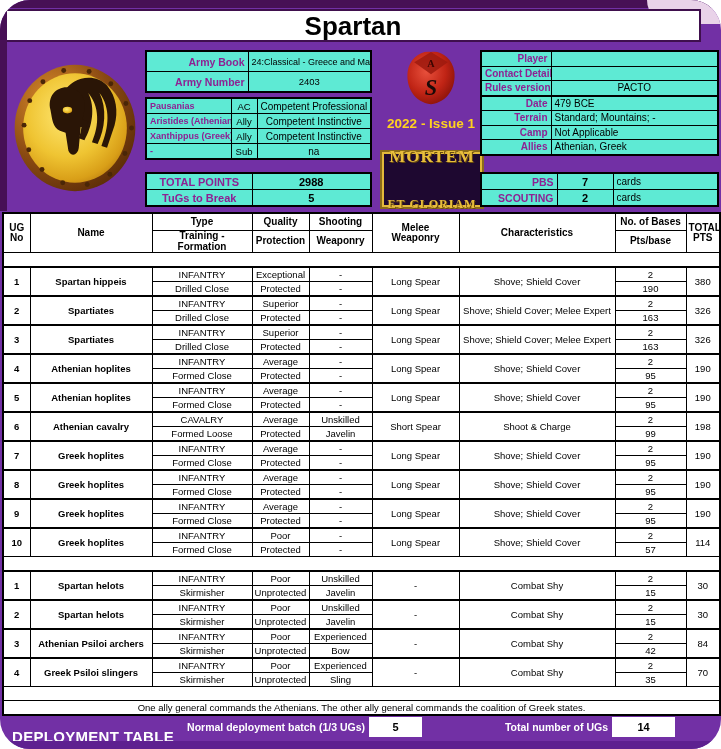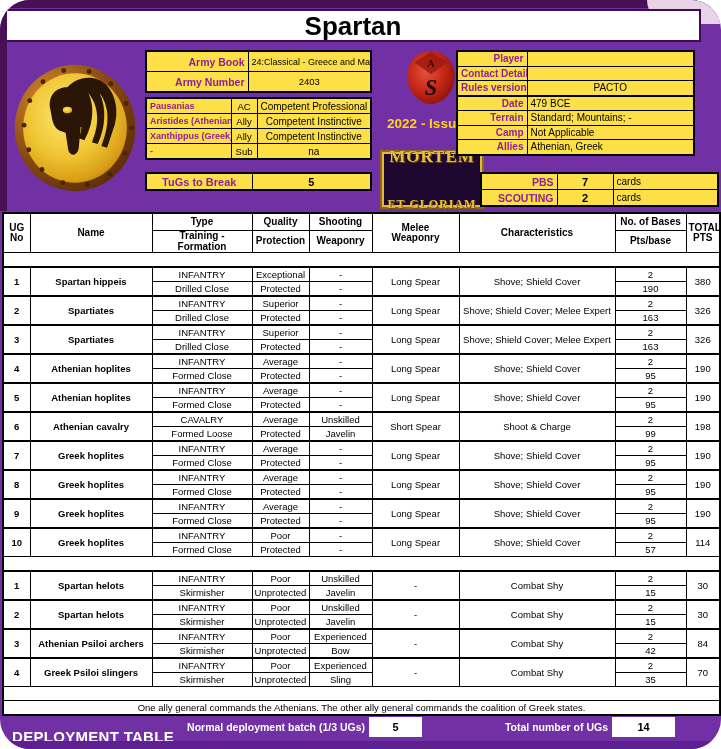--- a/index.html
+++ b/index.html
@@ -8,21 +8,21 @@
   .top-strip{position:absolute;top:0;left:0;width:721px;height:8px;background:#471055;}
   .left-strip{position:absolute;top:8px;left:0;width:7px;height:203px;background:#471055;}
   .corner-blob{position:absolute;top:0;right:0;width:74px;height:24px;background:#E9D3E9;border-radius:0 0 0 42px;}
   .title-band{position:absolute;top:9px;left:5px;width:692px;height:29px;background:#fff;
               border:2px solid #3F0F4D;display:flex;align-items:center;justify-content:center;}
   .title{font-size:26px;font-weight:bold;line-height:1;}
 
   
   .tblwrap{position:absolute;}
   table.tbl{border-collapse:collapse;table-layout:fixed;}
-  table.tbl td{border:1px solid #000;background:#fde047;padding:0 3px;overflow:hidden;white-space:nowrap;}
+  table.tbl td{border:1px solid #000;background:#5eead4;padding:0 3px;overflow:hidden;white-space:nowrap;}
   .lbl{color:#8E2193;font-weight:bold;text-align:right;font-size:10.5px;}
   .lblc{color:#8E2193;font-weight:bold;text-align:center;font-size:11px;}
   .val{text-align:center;font-size:9px;}
   .valb{text-align:center;font-size:11px;font-weight:bold;}
   .vleft{text-align:left;font-size:10px;}
   .vcenter{text-align:center;font-size:10px;}
   .gname{color:#8E2193;font-weight:bold;font-size:9px;text-align:left;}
   .grole{font-size:9.5px;text-align:center;}
   .grate{font-size:10px;text-align:center;}
   .cards{font-size:10px;text-align:left;}
@@ -168,20 +168,24 @@
   </div>
 
   <div class="tblwrap" style="left:145px;top:172px;">
     <table class="tbl" style="width:225px;border:2px solid #000;">
       <colgroup>
           <col style="width:106px">
           <col style="width:119px">
         </colgroup>
       <tbody id="points-body">
           <tr>
+            <td class="lblc" style="height: 15px;">TOTAL POINTS</td>
+            <td class="valb">2988</td>
+          </tr>
+          <tr>
             <td class="lblc" style="height: 15px;">TuGs to Break</td>
             <td class="valb">5</td>
           </tr>
         </tbody>
     </table>
   </div>
 
   <div class="die-box">
     <svg width="56" height="64" viewBox="0 0 60 66">
       <defs>
@@ -198,21 +202,21 @@
     </svg>
   </div>
 
   <div class="issue">2022 - Issue 1</div>
 
   <div class="mortem-logo">
     <div class="mortem-line1">MORTEM</div>
     <div class="mortem-line2">ET GLORIAM</div>
   </div>
 
-  <div class="tblwrap" style="left:456px;top:50px;">
+  <div class="tblwrap" style="left:480px;top:50px;">
     <table class="tbl" style="width:237px;border:2px solid #000;">
       <colgroup>
           <col style="width:70px">
           <col style="width:167px">
         </colgroup>
       <tbody id="player-body">
           <tr>
             <td class="lbl" style="height: 13.5px; font-size: 10px;">Player</td>
             <td class="vcenter">&nbsp;</td>
           </tr>

